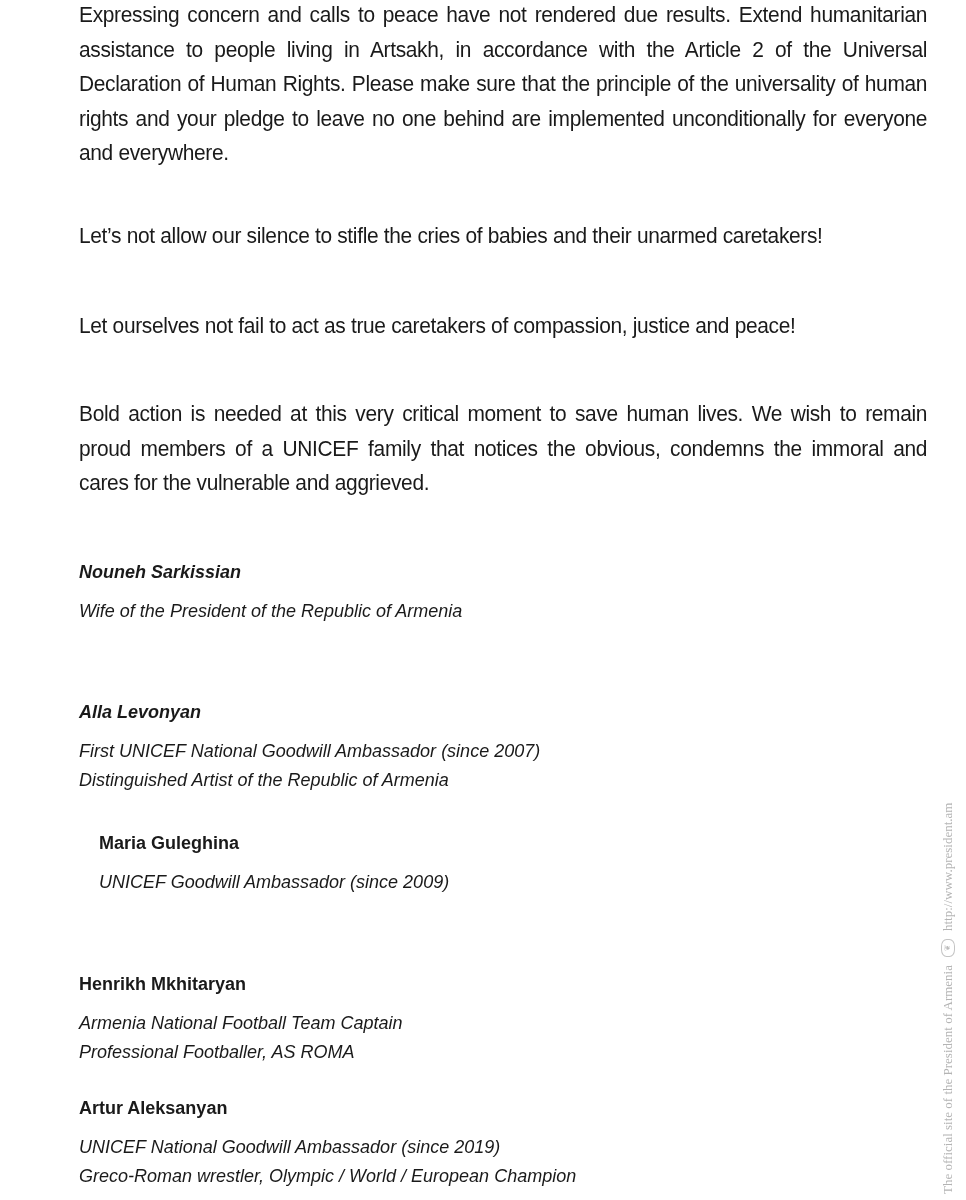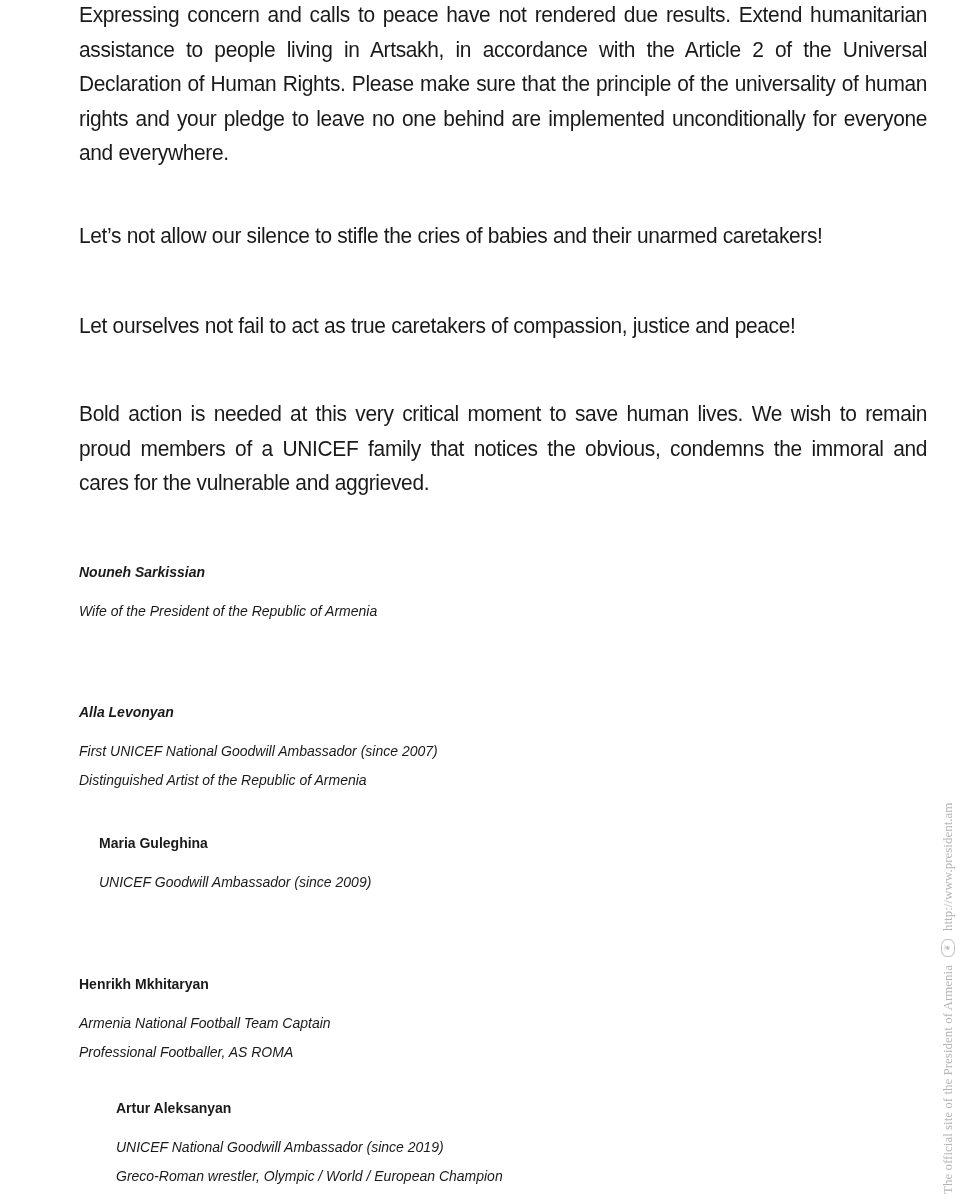--- a/index.html
+++ b/index.html
@@ -32,40 +32,40 @@
     width: 912px;
   }
   #p1 { position: absolute; top: -2px; }
   #p2 { position: absolute; top: 219px; }
   #p3 { position: absolute; top: 309px; }
   #p4 { position: absolute; top: 397px; }
 
   .sig {
     position: absolute;
     left: 0;
-    font-size: 14px;
+    font-size: 18px;
     line-height: 29px;
     white-space: nowrap;
   }
   .sig .name {
     font-weight: bold;
     display: block;
     margin-bottom: 10px;
   }
   .sig .name.italic { font-style: italic; }
   .sig .line { display: block; font-style: italic; }
   .sig .bi { font-weight: normal; font-style: italic; }
   .sig .since { font-style: italic; font-weight: normal; }
   .sig .sub { font-style: italic; font-weight: normal; display: block; }
 
   #sig0 { top: 558px; }
   #sig1 { top: 698px; }
   #sig2 { top: 829px; margin-left: 20px; }
   #sig3 { top: 938px; margin-top: 32px; }
-  #sig4 { top: 1094px; margin-left: 37px; }
+  #sig4 { top: 1094px; }
 
   .watermark {
     position: absolute;
     right: 4px;
     bottom: 6px;
     width: 24px;
     height: 400px;
   }
   .watermark-inner {
     position: absolute;

